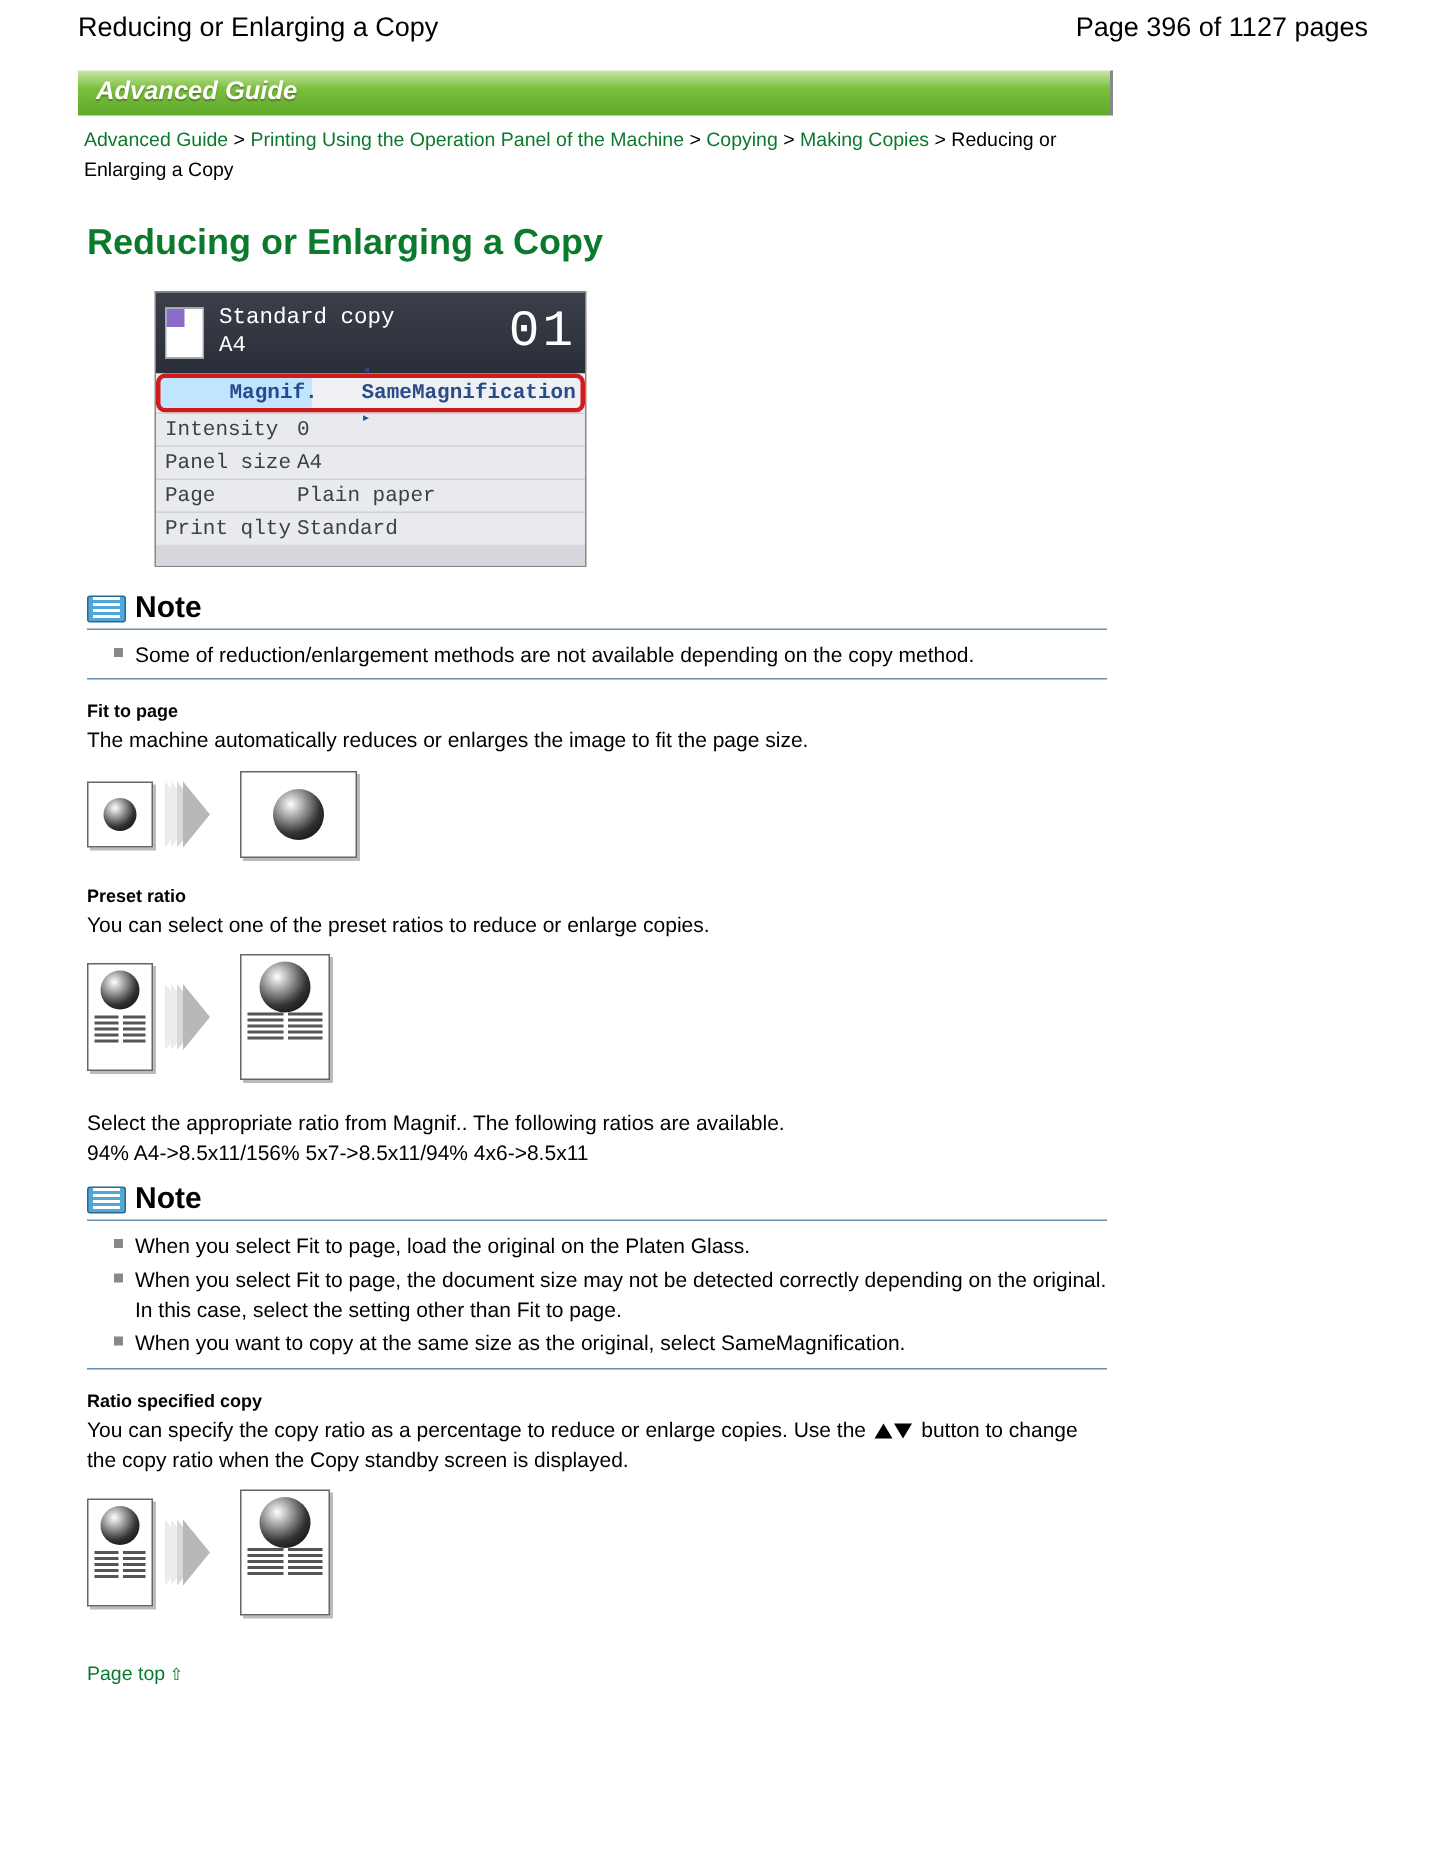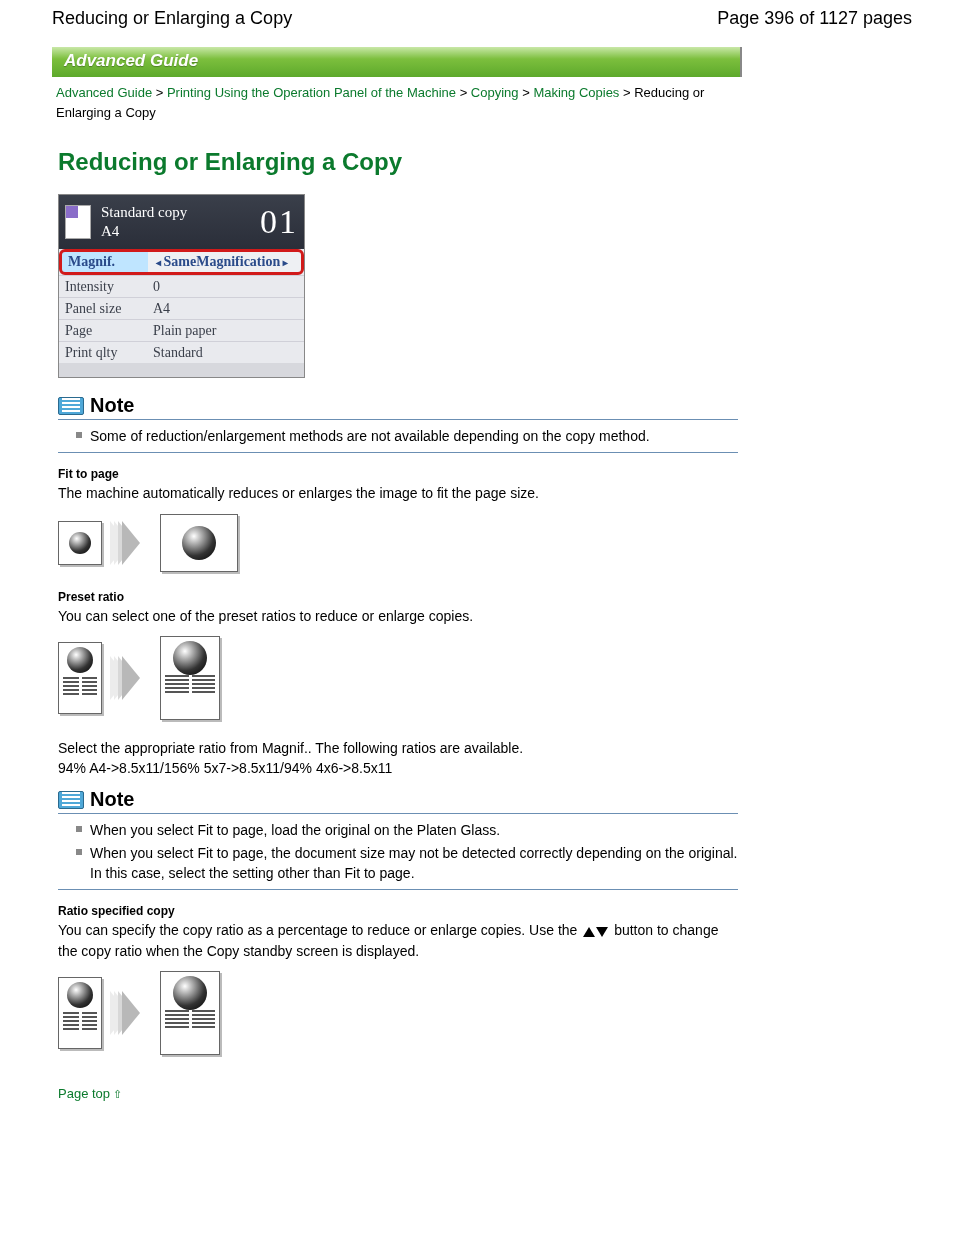--- a/index.html
+++ b/index.html
@@ -47,25 +47,26 @@
   h1.main-title {
     color: #0b7a2d;
     font-size: 24px;
     font-weight: bold;
     margin: 26px 0 18px 0;
   }
   p.body { font-size: 14px; line-height: 1.45; margin-bottom: 10px; }
 
   
   .lcd {
-    width: 247px;
+    width: 288px;
     border: 1px solid #888;
     margin-top: 8px;
     margin-bottom: 16px;
-    font-family: Liberation Serif, serif;
+    font-family: Liberation Mono, monospace;
+    margin-left: 45px;
   }
   .lcd-top {
     background: linear-gradient(to bottom,#3a3f4a,#2a2e39);
     color: #fff;
     display: flex;
     align-items: center;
     padding: 4px 6px;
     height: 54px;
   }
   .lcd-doc-icon {
@@ -82,20 +83,21 @@
   .lcd-row {
     display:flex; font-size:14px; height:22px; align-items:center;
     border-top:1px solid #d0d0d8;
   }
   .lcd-row .k { width:94px; padding-left:6px; color:#3a3f4a;}
   .lcd-row .v { flex:1; color:#3a3f4a;}
   .lcd-row.highlight {
     border:3px solid #d11a1a; border-radius:6px; margin:0;
     background: linear-gradient(to right, #bfe5ff 0%, #bfe5ff 36%, #eef0f3 36%);
     height:26px;
+    padding-left:40px;
   }
   .lcd-row.highlight .k { color:#2a4b8a; font-weight:bold; }
   .lcd-row.highlight .v { color:#2a4b8a; font-weight:bold; text-align:left; position:relative;}
   .lcd-row.highlight .v::before { content:"◂ "; color:#2a4b8a; font-size:10px;}
   .lcd-row.highlight .v::after { content:" ▸"; color:#2a4b8a; font-size:10px;}
   .lcd-foot { height:14px; background:#d7d8dd;}
 
   
   .note-block { margin-top: 6px; }
   .note-header {
@@ -292,20 +294,21 @@
     <p class="body">94% A4-&gt;8.5x11/156% 5x7-&gt;8.5x11/94% 4x6-&gt;8.5x11</p>
 
     <div class="note-block">
       <div class="note-header">
         <span class="note-icon"></span>
         <span class="note-title">Note</span>
       </div>
       <ul class="note-list" id="note2-list">
           <li>When you select Fit to page, load the original on the Platen Glass.</li>
           <li>When you select Fit to page, the document size may not be detected correctly depending on the original. In this case, select the setting other than Fit to page.</li>
+          <li>When you want to copy at the same size as the original, select SameMagnification.</li>
         </ul>
       <div class="note-footer-line"></div>
     </div>
 
     <div class="subhead">Ratio specified copy</div>
     <p class="body">
       <span>You can specify the copy ratio as a percentage to reduce or enlarge copies. Use the </span>
       <span class="inline-btn-icons">
         <span class="tri-up"></span>
           <span class="tri-down"></span>

